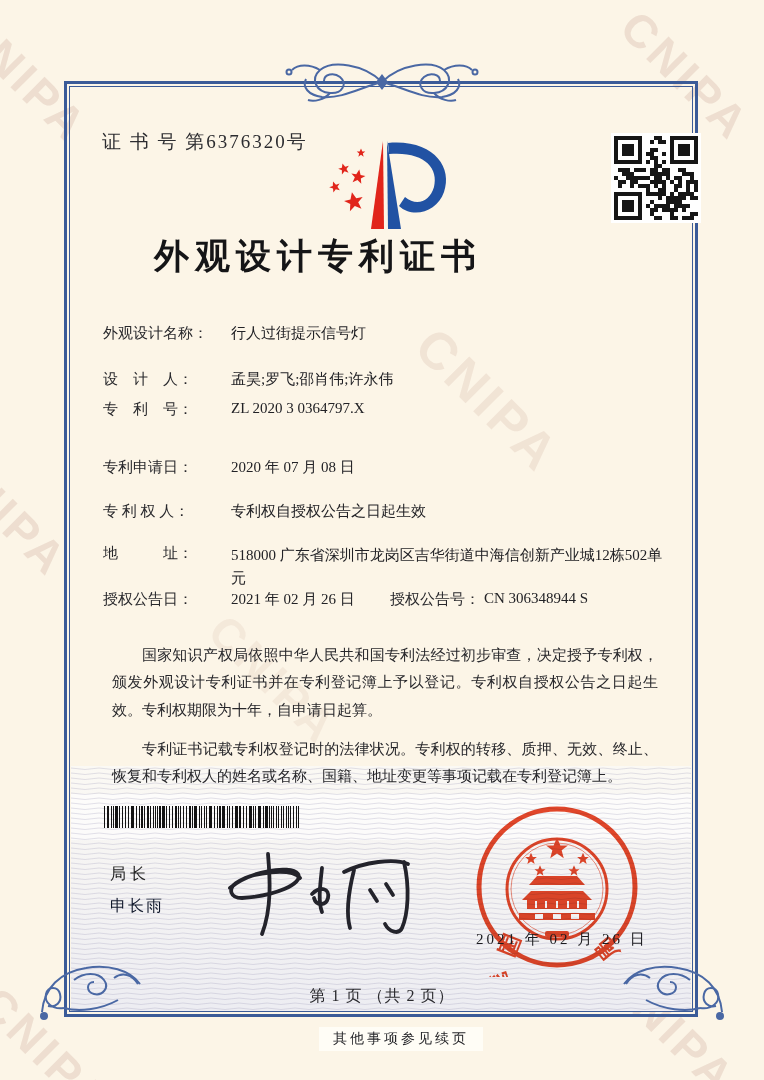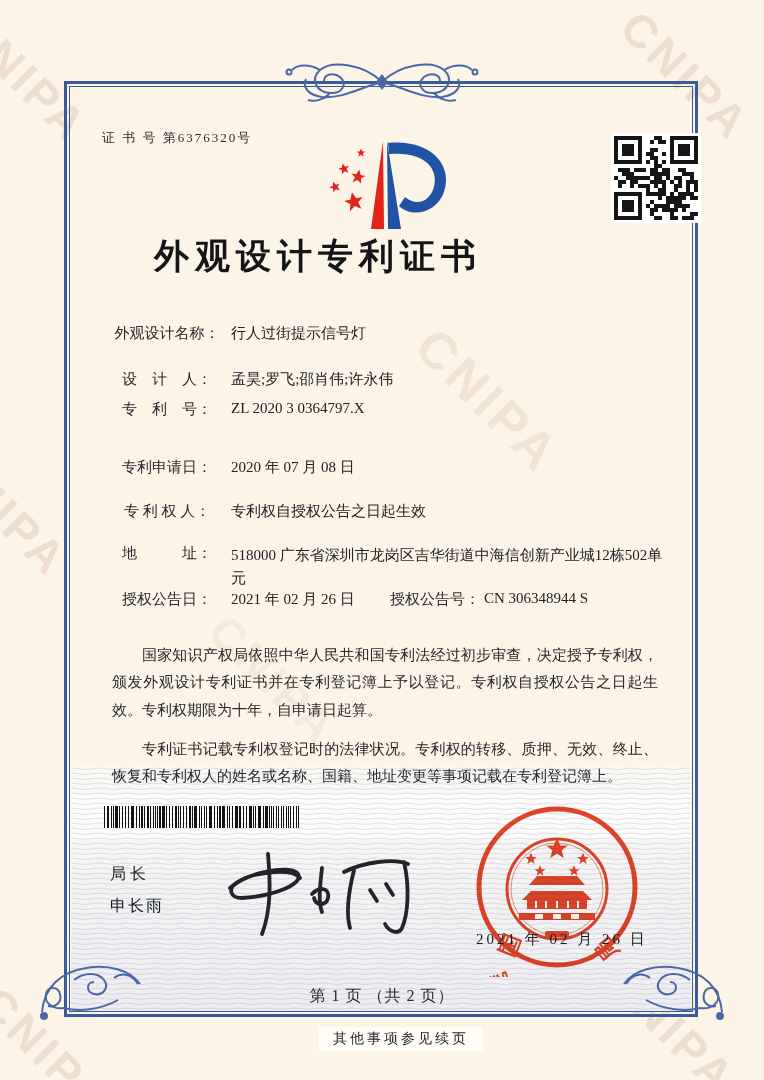--- a/index.html
+++ b/index.html
@@ -14,28 +14,28 @@
   .wm1{left:-14px;top:2px}.wm2{left:648px;top:0px}.wm3{left:446px;top:316px}
   .wm4{left:-34px;top:436px}.wm5{left:236px;top:604px}.wm6{left:8px;top:976px}.wm7{left:634px;top:954px}
   
   .frame{position:absolute;left:64px;top:81px;width:628px;height:930px;border:3px solid #3b5b98;}
   .frame::after{content:'';position:absolute;inset:2px;border:1px solid #3b5b98;}
   .ornament-top{position:absolute;left:272px;top:56px;width:220px;height:52px;}
   .corner{position:absolute;width:110px;height:78px;}
   .corner-bl{left:34px;top:942px;}
   .corner-br{left:620px;top:942px;transform:scale(-1,1);}
   
-  .cert-no{position:absolute;left:102px;top:129px;font-size:13px;letter-spacing:2px;color:#2c2c30;}
+  .cert-no{position:absolute;left:102px;top:129px;font-size:19px;letter-spacing:2px;color:#2c2c30;}
   .logo{position:absolute;left:325px;top:135px;width:135px;height:100px;}
   .qr{position:absolute;left:611px;top:133px;width:90px;height:90px;background:#fff;padding:3px;box-sizing:border-box;}
   .title{position:absolute;left:0;top:233px;width:636px;margin:0;text-align:center;
          font-size:35px;font-weight:700;letter-spacing:6px;color:#151517;}
   
   .row{position:absolute;left:103px;width:575px;font-size:15px;display:flex;align-items:flex-start;}
-  .lab{display:inline-block;min-width:128px;color:#28282c;flex:0 0 auto;text-align:center;}
+  .lab{display:inline-block;min-width:128px;color:#28282c;flex:0 0 auto;}
   .val{color:#222226;}
   .r0{top:324px}.r1{top:370px}.r2{top:400px}.r3{top:458px}.r4{top:502px}.r5{top:544px}.r6{top:590px}
   .r5 .val{width:442px;line-height:1.55;}
   .pair2{position:absolute;left:287px;top:0;display:flex;}
   .pair2 .lab{min-width:0;margin-right:4px;}
   
   .paras{position:absolute;left:100px;top:630px;width:570px;}
   .paras p{margin:12px;font-size:15px;line-height:1.82;text-indent:2em;text-align:justify;color:#27272b;}
   
   .lower-zone{position:absolute;left:71px;top:766px;width:620px;height:245px;

